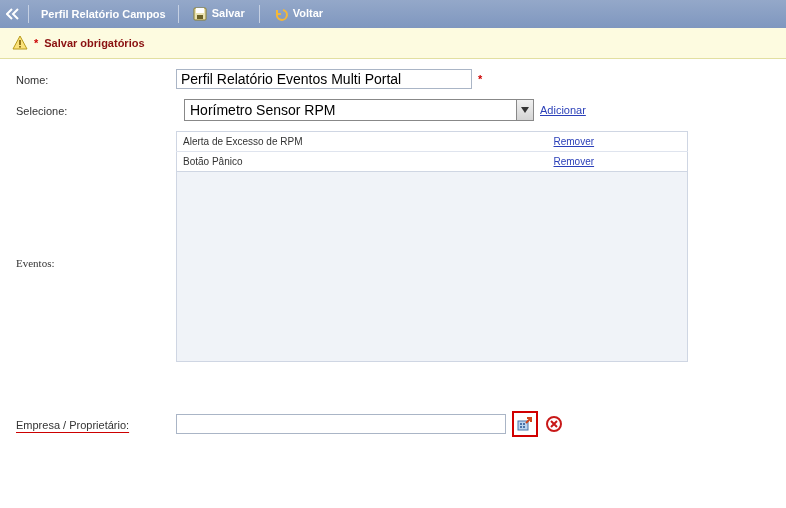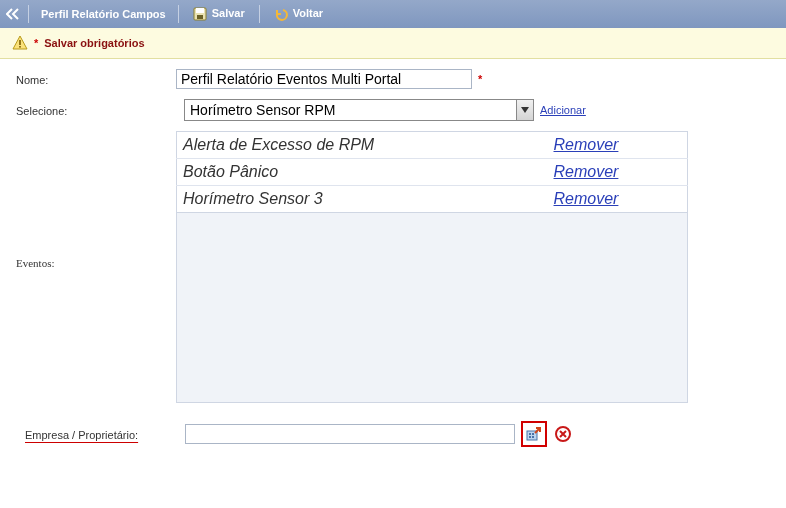--- a/index.html
+++ b/index.html
@@ -95,36 +95,35 @@
   }
   .events-table {
     width: 512px;
     border: 1px solid #cfd6e3;
     border-collapse: collapse;
     background:#fff;
   }
   .events-table td {
     border-top: 1px solid #dfe4ee;
     padding: 4px 6px;
-    font-size: 16px;
+    font-size: 10px;
     color:#333;
-    font-style:italic;
   }
   .events-table tr:first-child td { border-top: none; }
   .events-table td.rem { width: 140px; }
   .list-pad {
     width: 512px;
     height: 190px;
     border: 1px solid #cfd6e3;
     border-top: none;
     background:#f0f3f8;
   }
   .eventos-row { margin-top: 4px; }
   .eventos-col { display:flex; flex-direction:column; }
-  .empresa-row { margin-top: 18px; align-items:center;margin-left:9px;}
+  .empresa-row { margin-top: 18px; align-items:center;}
   .empresa-label { text-decoration: underline; text-decoration-color:#c00; text-underline-offset:3px;}
   .empresa-input { width: 330px; }
   .icon-btn {
     width:20px; height:20px;
     display:inline-flex; align-items:center; justify-content:center;
     cursor:pointer;
   }
   .highlight-box {
     border: 2px solid #d10000;
     padding: 1px;
@@ -203,24 +202,20 @@
       <table class="events-table">
         <tbody id="events-body">
             <tr>
               <td>Alerta de Excesso de RPM</td>
               <td class="rem"><span class="link">Remover</span></td>
             </tr>
             <tr>
               <td>Botão Pânico</td>
               <td class="rem"><span class="link">Remover</span></td>
             </tr>
-            <tr>
-              <td>Horímetro Sensor 3</td>
-              <td class="rem"><span class="link">Remover</span></td>
-            </tr>
           </tbody>
       </table>
       <div class="list-pad"></div>
     </div>
   </div>
 
   <div class="row empresa-row">
     <div class="label empresa-label">Empresa / Proprietário:</div>
     <div class="field">
       <input type="text" class="empresa-input" value="" style="">

